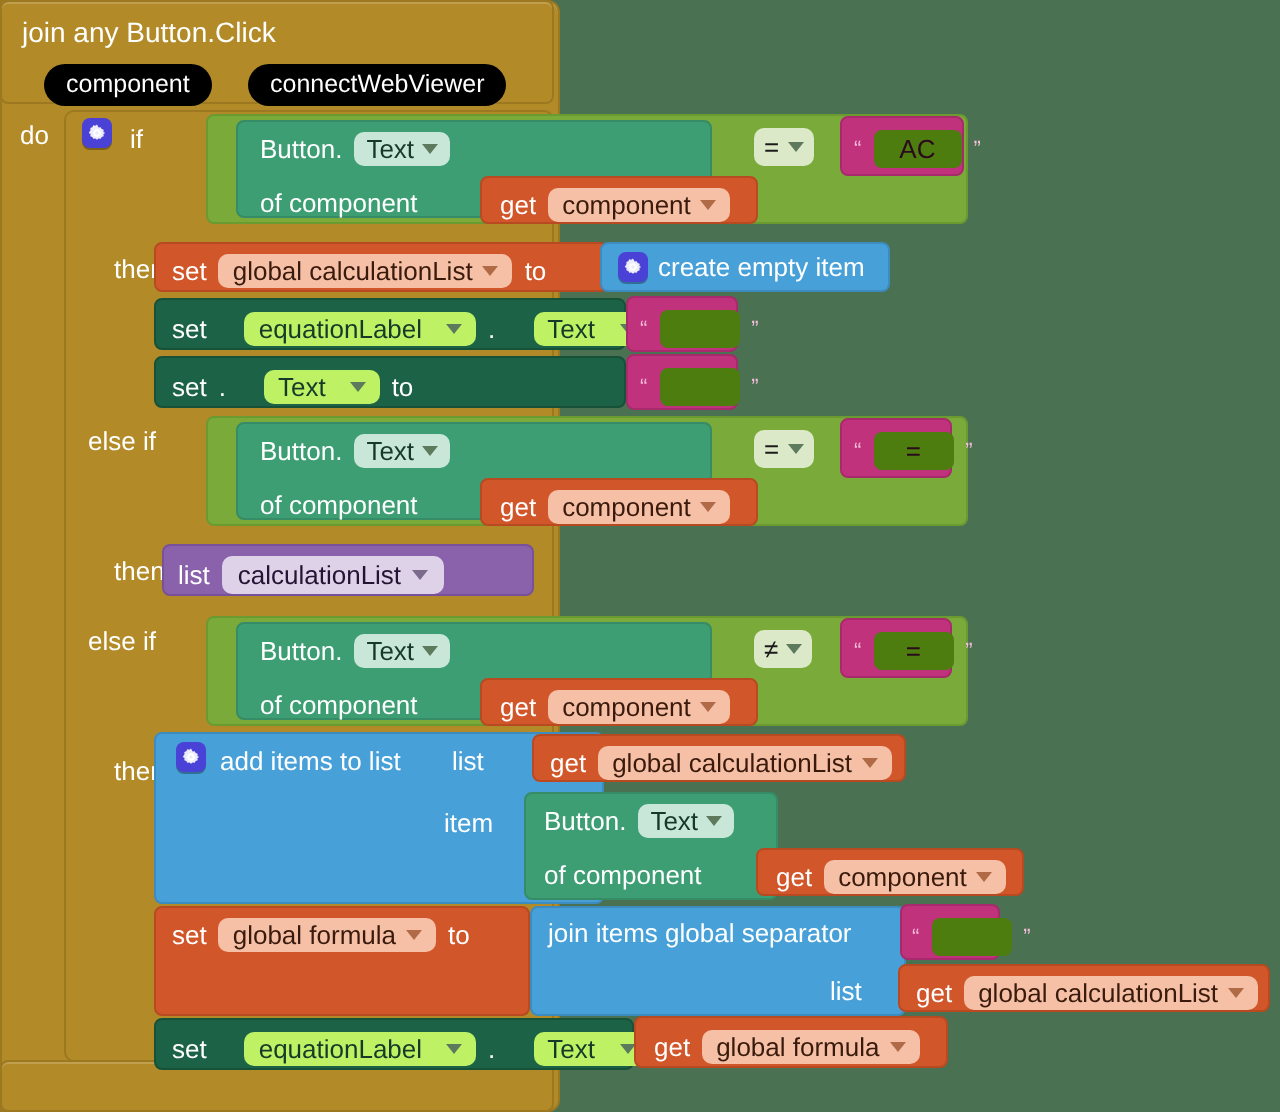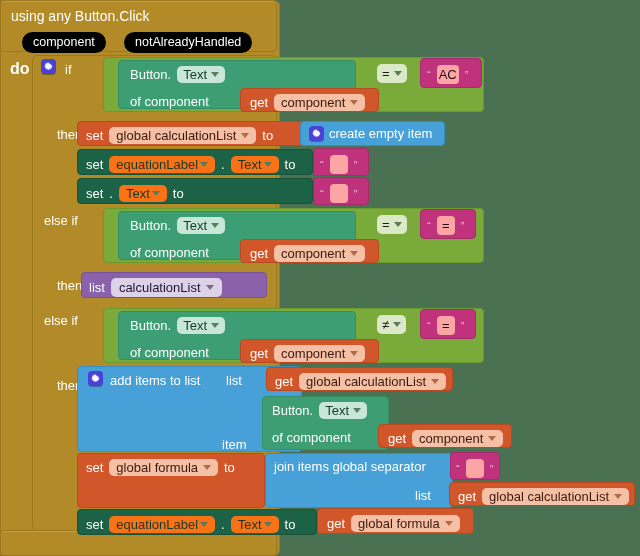--- a/index.html
+++ b/index.html
@@ -28,33 +28,33 @@
   
   .logic{background:#7aab3a;border:1px solid #6b9a31;}
   .cmpfield{background:#dbe9c8;color:#1a1a1a;border-radius:5px;padding:3px 5px;display:inline-flex;align-items:center;gap:4px;line-height:1;}
 
   
   .comp{background:#3d9e74;border:1px solid #358c66;}
   .compfield{background:#c9e7d8;color:#153a2a;border-radius:5px;padding:2px 6px;display:inline-flex;align-items:center;gap:4px;line-height:1;}
 
   
   .setg{background:#1c6246;border:1px solid #175138;}
-  .setfield{background:#f97316;color:#153a2a;border-radius:5px;padding:2px 7px;display:inline-flex;align-items:center;gap:2px;line-height:1;}
+  .setfield{background:#bef264;color:#153a2a;border-radius:5px;padding:2px 7px;display:inline-flex;align-items:center;gap:12px;line-height:1;margin-left:13px;}
 
   
   .varb{background:#d1562a;border:1px solid #b84a22;}
   .varfield{background:#f5c0a6;color:#3a1a0c;border-radius:5px;padding:2px 7px;display:inline-flex;align-items:center;gap:5px;line-height:1;}
   .varcaret{border-top-color:#b06a45;}
 
   
   .list{background:#48a0d8;border:1px solid #3c8cc0;}
 
   
   .text{background:#c0337c;border:1px solid #a72b6c;}
-  .txtfield{background:#fca5a5;color:#2a0a1c;border-radius:4px;min-width:14px;min-height:17px;display:inline-flex;align-items:center;justify-content:center;padding:1px 2px;line-height:1;}
+  .txtfield{background:#4d7c0f;color:#2a0a1c;border-radius:4px;min-width:14px;min-height:17px;display:inline-flex;align-items:center;justify-content:center;padding:1px 13px;line-height:1;}
   .quote{color:#f3bcd9;font-size:11px;}
 
   
   .proc{background:#8a62ab;border:1px solid #77529a;}
   .procfield{background:#ddd2e8;color:#231434;border-radius:5px;padding:3px 8px;display:inline-flex;align-items:center;gap:5px;line-height:1;}
   .proccaret{border-top-color:#7b6a8c;}
 
   
   .gear{
     width:15px;height:15px;border-radius:4px;background:#4a41d6;
@@ -67,26 +67,26 @@
   .sep{color:#fff;}
 </style>
 </head>
 <body>
 
 <div class="canvas">
 
   <div class="blk event" style="left:0;top:0;width:280px;height:556px;border-radius:0 6px 6px 0;"></div>
   <div class="blk event" style="left:0;top:0;width:277px;height:52px;"></div>
 
-  <div class="lbl" style="position:absolute;left:11px;top:9px;font-size:14px;">using any Button.Click</div>
+  <div class="lbl" style="position:absolute;left:11px;top:9px;font-size:14px;">join any Button.Click</div>
 
   <div class="param" style="position:absolute;left:22px;top:32px;font-size:12.5px;">component</div>
-  <div class="param" style="position:absolute;left:124px;top:32px;font-size:12.5px;">notAlreadyHandled</div>
-
-  <div class="lbl" style="position:absolute;left:10px;top:61px;font-size:16px;font-weight:bold;">do</div>
+  <div class="param" style="position:absolute;left:124px;top:32px;font-size:12.5px;">connectWebViewer</div>
+
+  <div class="lbl" style="position:absolute;left:10px;top:61px;font-size:13px;">do</div>
 
   <div class="blk event" style="left:0;top:530px;width:277px;height:26px;"></div>
 
   <div class="blk ctrl" style="left:32px;top:55px;width:245px;height:476px;border-radius:5px;"></div>
 
   <div class="gear" style="position:absolute;left:41px;top:59px;">
     <svg width="11" height="11" viewBox="0 0 24 24">
         <path fill="#fff" d="M12 8a4 4 0 100 8 4 4 0 000-8zm0 6a2 2 0 110-4 2 2 0 010 4z"></path>
         <path fill="#fff" d="M21 12l-2-1.2.3-2.3-2.2-.8-1-2.1-2.3.4L12 2.6 10.2 4l-2.3-.4-1 2.1-2.2.8.3 2.3L3 12l2 1.2-.3 2.3 2.2.8 1 2.1 2.3-.4 1.8 1.4 1.8-1.4 2.3.4 1-2.1 2.2-.8-.3-2.3L21 12z" opacity=".9"></path>
       </svg>
@@ -270,21 +270,21 @@
 
   <div class="blk list" style="left:77px;top:366px;width:225px;height:86px;"></div>
   <div class="gear" style="position:absolute;left:88px;top:371px;">
     <svg width="11" height="11" viewBox="0 0 24 24">
         <path fill="#fff" d="M12 8a4 4 0 100 8 4 4 0 000-8zm0 6a2 2 0 110-4 2 2 0 010 4z"></path>
         <path fill="#fff" d="M21 12l-2-1.2.3-2.3-2.2-.8-1-2.1-2.3.4L12 2.6 10.2 4l-2.3-.4-1 2.1-2.2.8.3 2.3L3 12l2 1.2-.3 2.3 2.2.8 1 2.1 2.3-.4 1.8 1.4 1.8-1.4 2.3.4 1-2.1 2.2-.8-.3-2.3L21 12z" opacity=".9"></path>
       </svg>
   </div>
   <div class="lbl" style="position:absolute;left:110px;top:374px;">add items to list</div>
   <div class="lbl" style="position:absolute;left:226px;top:374px;">list</div>
-  <div class="lbl" style="position:absolute;left:222px;top:405px;margin-top:33px;">item</div>
+  <div class="lbl" style="position:absolute;left:222px;top:405px;">item</div>
 
   <div class="blk varb" style="left:266px;top:367px;width:187px;height:24px;"></div>
   <div class="row" style="left:275px;top:373px;">
     <span class="lbl">get</span>
     <span class="varfield">
       <span>global calculationList</span>
       <span class="caret varcaret"></span>
     </span>
   </div>
 

